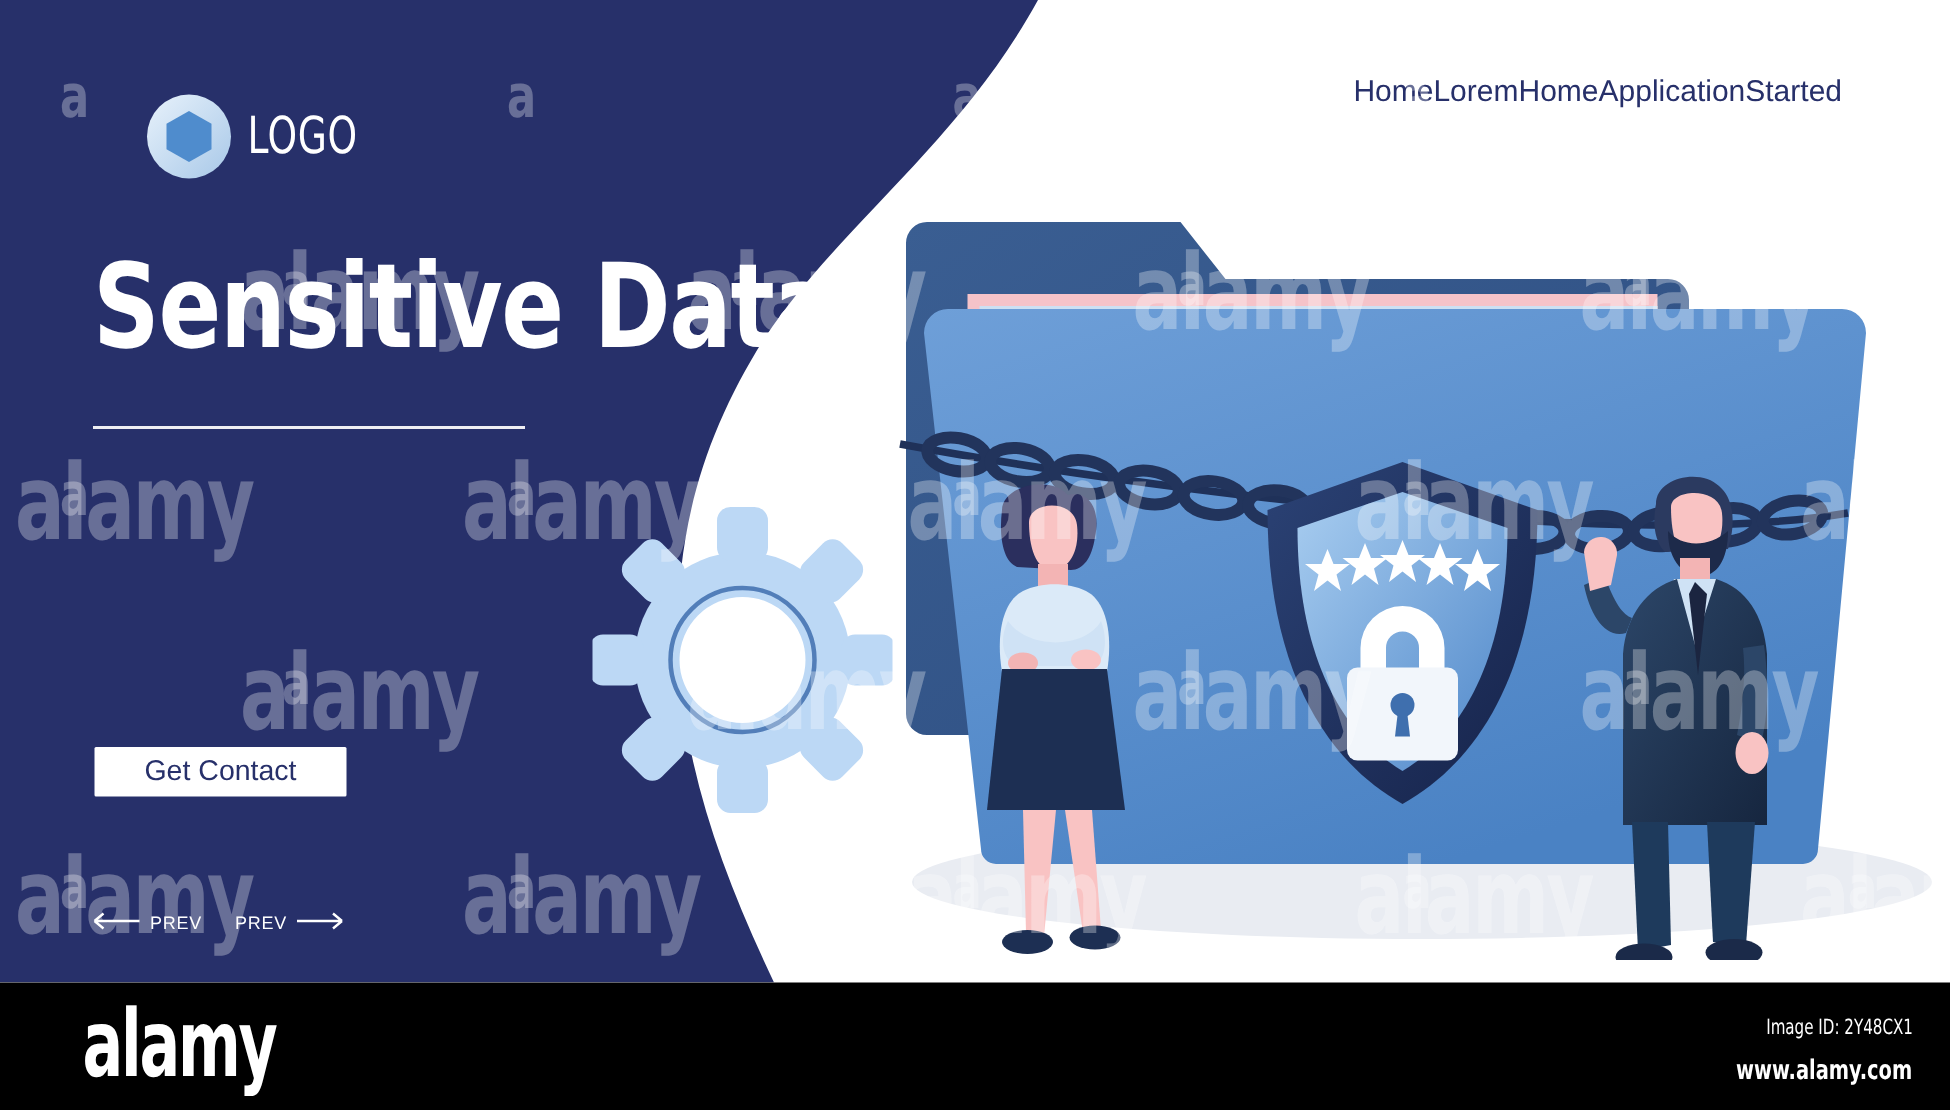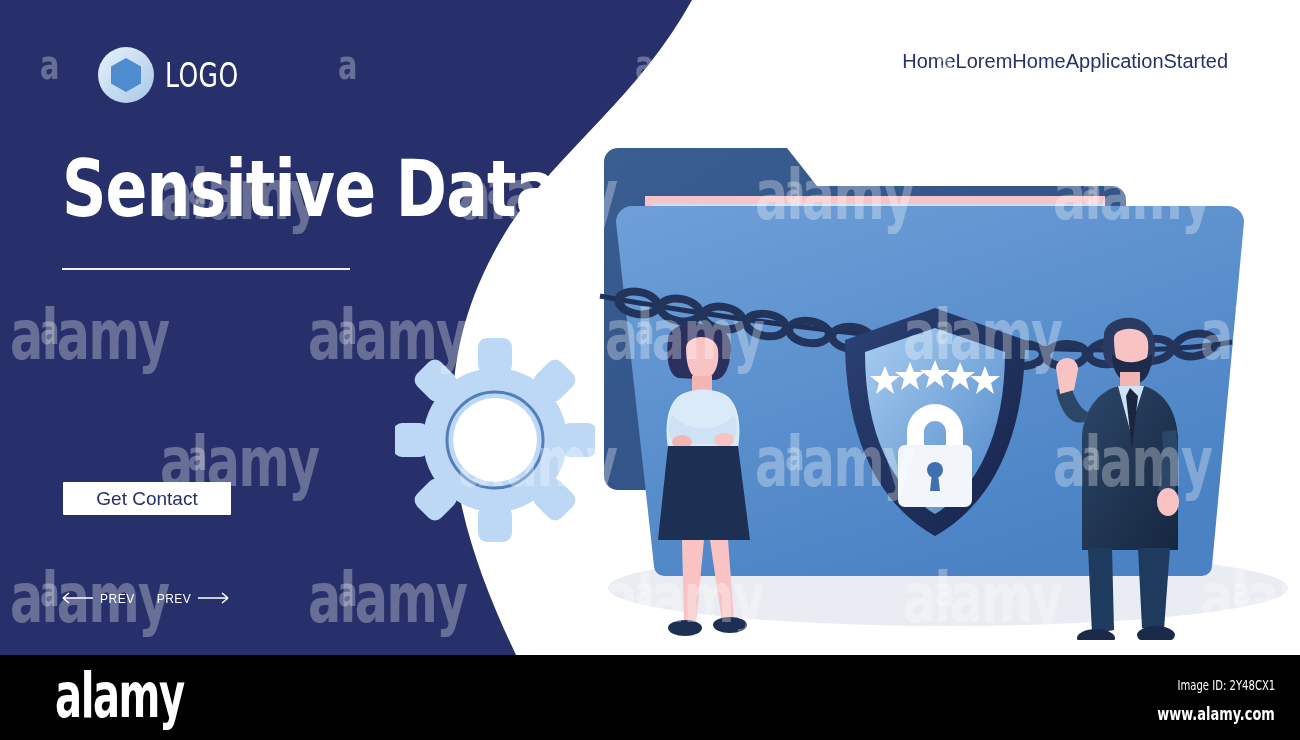--- a/index.html
+++ b/index.html
@@ -15,21 +15,21 @@
   #canvas{position:absolute;left:0;top:0;width:1300px;height:655px;overflow:hidden;background:#ffffff;}
 
   
   #navy-panel{position:absolute;left:0;top:0;width:760px;height:655px;}
   #navy-panel svg{display:block;}
 
   
   #gear{position:absolute;left:395px;top:318px;width:200px;height:245px;}
 
   
-  .hero{position:absolute;left:0;top:0;width:520px;height:480px;}
+  .hero{position:absolute;left:0;top:16px;width:520px;height:480px;}
   #logo-row{position:absolute;left:96px;top:45px;display:flex;align-items:center;gap:9px;}
   #logo-mark{width:60px;height:60px;position:relative;}
   #logo-text{
     color:#ffffff;font-size:34px;letter-spacing:.5px;font-weight:400;
     font-family:"Liberation Sans Narrow","DejaVu Sans Condensed","Liberation Sans",sans-serif;
     transform:scaleX(.82);transform-origin:left center;
   }
   #hero-title{
     position:absolute;left:62px;top:146px;
     color:#ffffff;font-size:78px;line-height:86px;font-weight:700;

